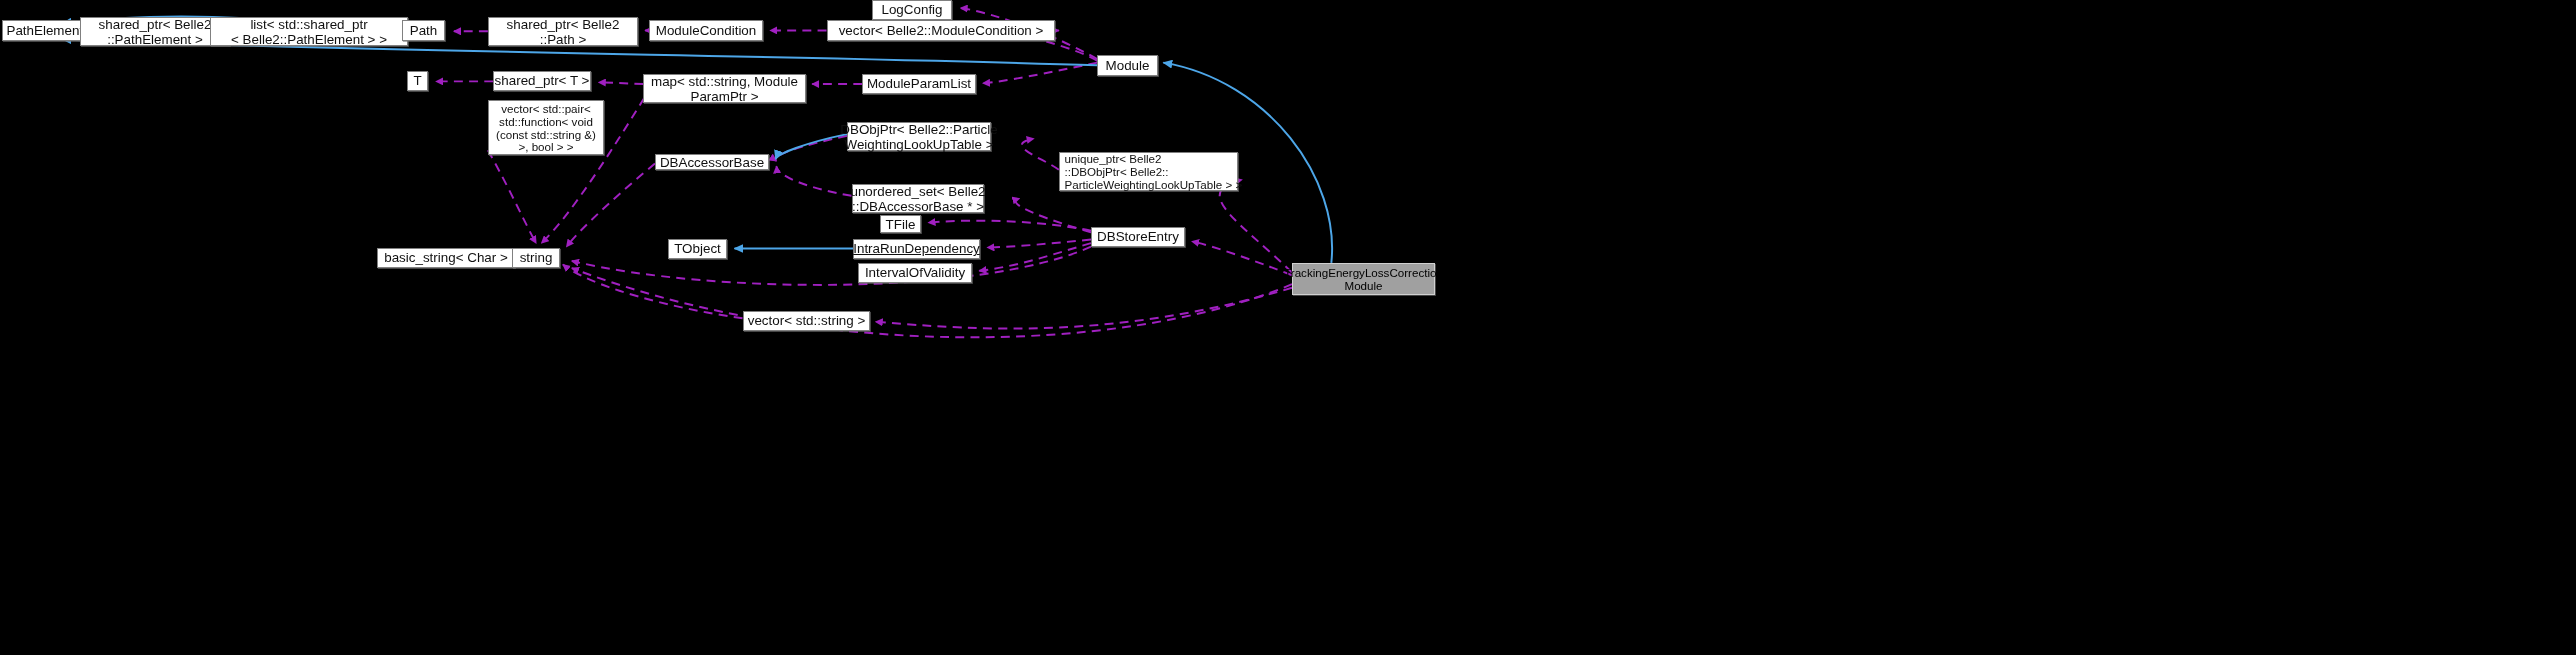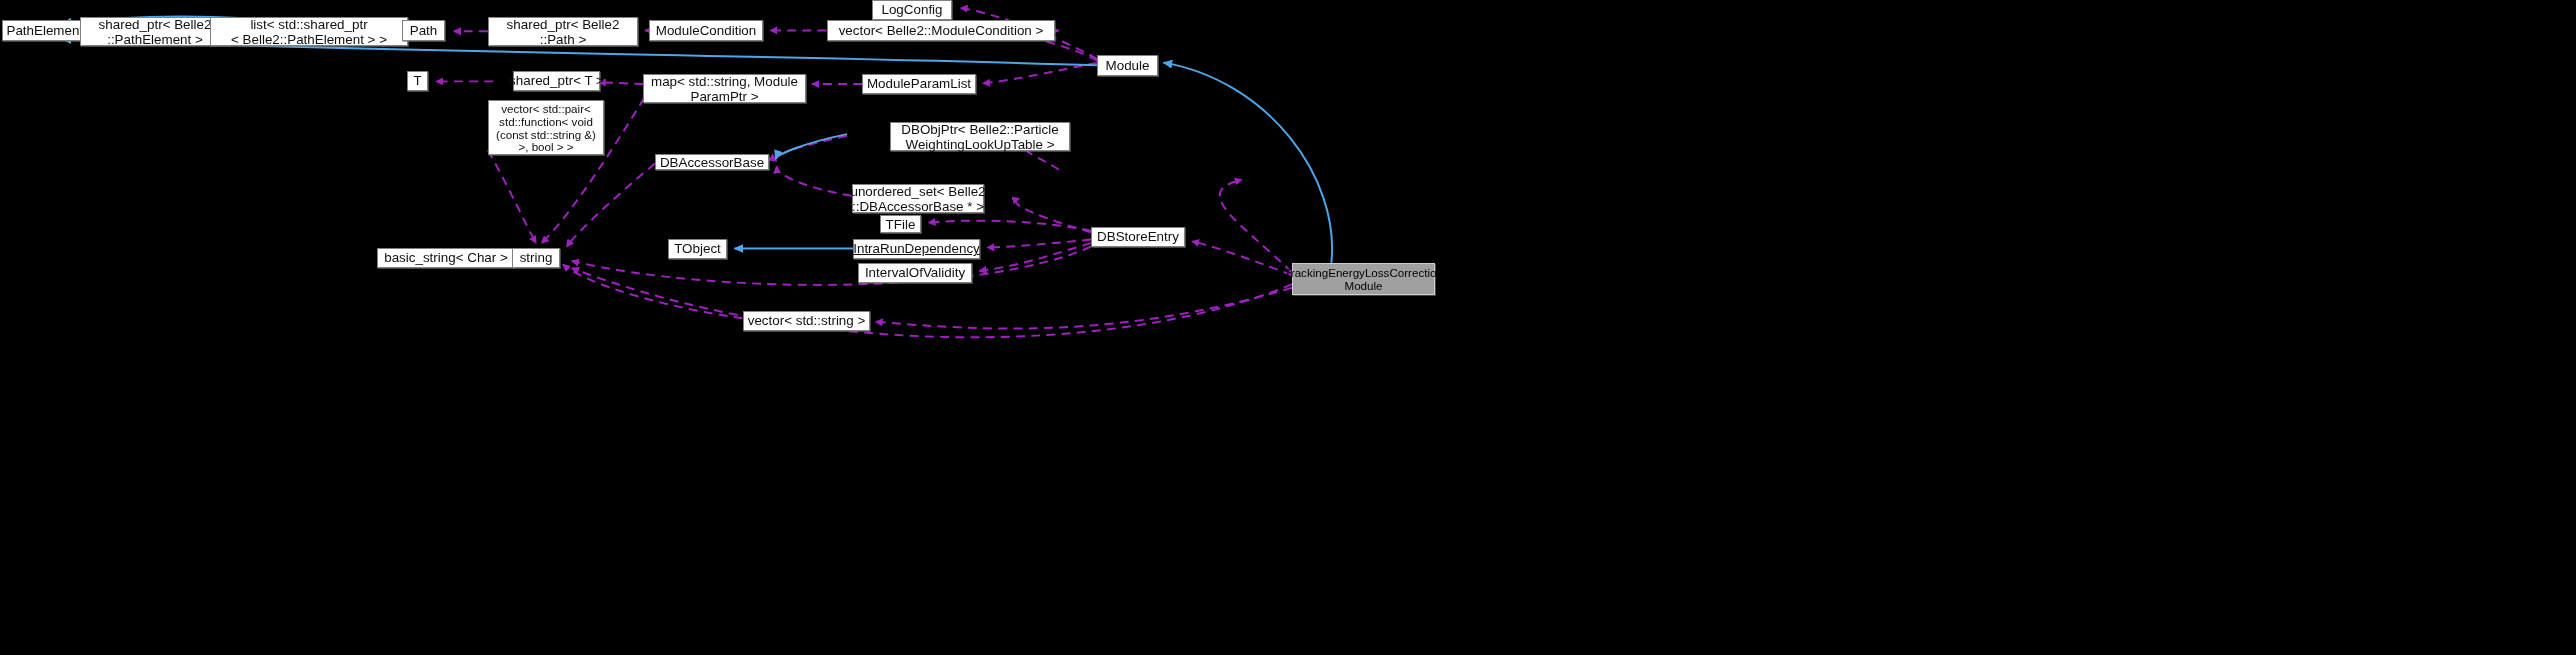--- a/index.html
+++ b/index.html
@@ -125,42 +125,47 @@
   </div>
   <div class="node" style="left:872px;top:0px;width:80px;height:19.7px;">
     <span>LogConfig</span>
   </div>
   <div class="node" style="left:1097px;top:55px;width:61px;height:21.4px;">
     <span>Module</span>
   </div>
   <div class="node" style="left:407px;top:71px;width:21.4px;height:19.7px;">
     <span>T</span>
   </div>
-  <div class="node" style="left:493px;top:71px;width:87px;height:19.7px;margin-left:20px;">
+  <div class="node" style="left:493px;top:71px;width:98px;height:19.7px;">
     <span>shared_ptr&lt; T &gt;</span>
   </div>
   <div class="node" style="left:643px;top:74px;width:163px;height:29px;">
     <span>map&lt; std::string, Module
 ParamPtr &gt;</span>
   </div>
   <div class="node" style="left:862px;top:74px;width:114px;height:19.7px;">
     <span>ModuleParamList</span>
   </div>
   <div class="node" style="left:488px;top:100px;width:116px;height:55px;font-size:11.6px;">
     <span>vector&lt; std::pair&lt;
 std::function&lt; void
 (const std::string &amp;)
 &gt;, bool &gt; &gt;</span>
   </div>
-  <div class="node" style="left:847px;top:122px;width:180px;height:29px;margin-left:43px;">
+  <div class="node" style="left:847px;top:122px;width:144px;height:29px;">
     <span>DBObjPtr&lt; Belle2::Particle
 WeightingLookUpTable &gt;</span>
   </div>
   <div class="node" style="left:655px;top:154px;width:114px;height:16px;">
     <span>DBAccessorBase</span>
+  </div>
+  <div class="node" style="left:1059px;top:152px;width:179px;height:39px;font-size:11.6px;justify-content:flex-start;text-align:left;padding-left:4.5px;">
+    <span>unique_ptr&lt; Belle2
+::DBObjPtr&lt; Belle2::
+ParticleWeightingLookUpTable &gt; &gt;</span>
   </div>
   <div class="node" style="left:852px;top:184px;width:132px;height:29px;">
     <span>unordered_set&lt; Belle2
 ::DBAccessorBase * &gt;</span>
   </div>
   <div class="node" style="left:880px;top:215px;width:41px;height:18px;">
     <span>TFile</span>
   </div>
   <div class="node" style="left:1091px;top:227px;width:94px;height:19.7px;">
     <span>DBStoreEntry</span>

